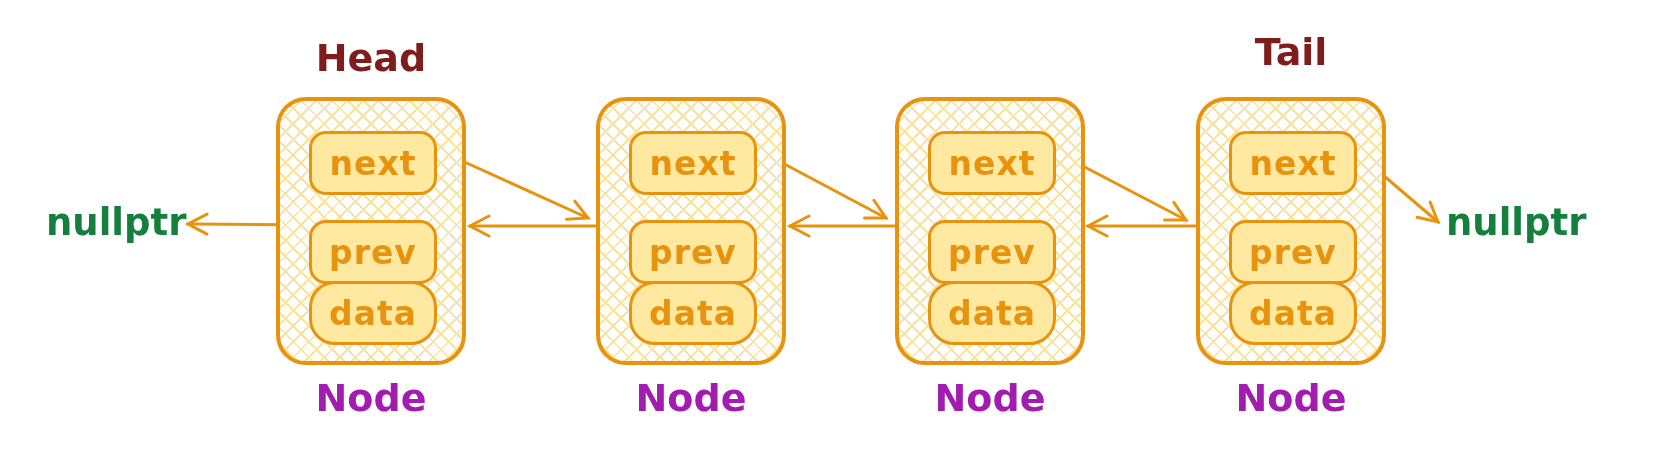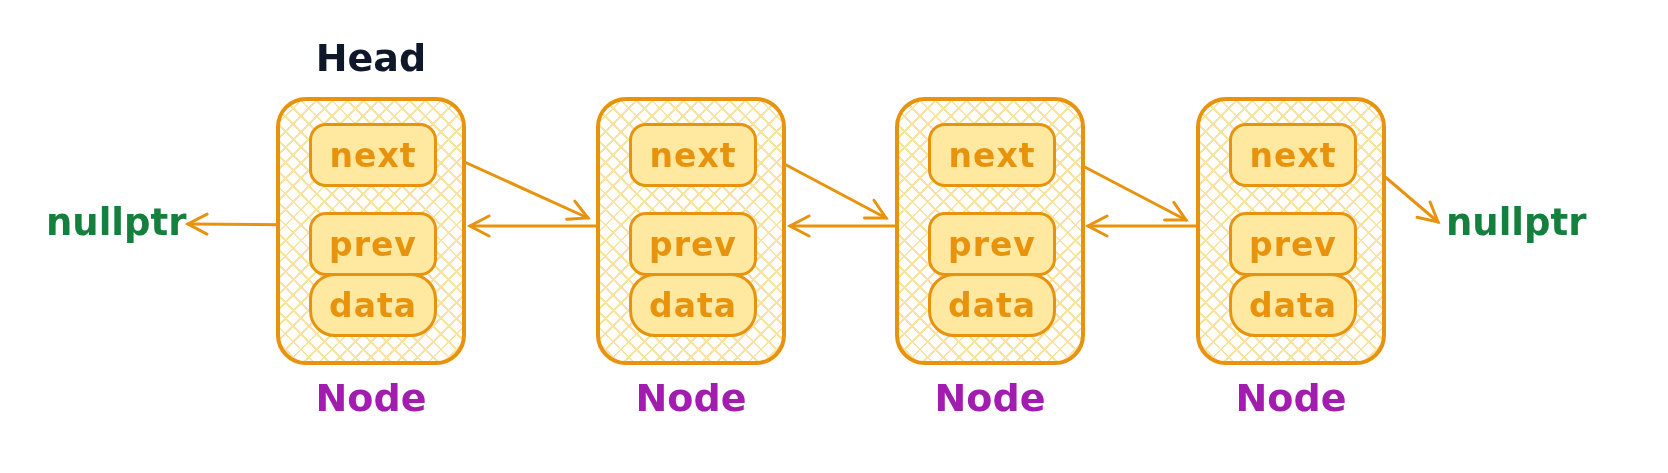--- a/index.html
+++ b/index.html
@@ -39,33 +39,34 @@
     border: 3.5px solid #e8930e;
     border-radius: 17px;
     background: #ffe8a0;
     display: flex;
     align-items: center;
     justify-content: center;
     font-size: 33px;
     font-weight: bold;
     letter-spacing: 1px;
     color: #e8930e;
+    margin-top: 8px;
   }
   .field.f-next { top: 22px; }
   .field.f-prev { top: 111px; }
   .field.f-data { top: 172px; border-radius: 26px; }
 
   .node-top-label {
     position: absolute;
     top: 36px;
     width: 190px;
     text-align: center;
     font-size: 38px;
     font-weight: bold;
-    color: #0f172a;
+    color: #7f1d1d;
   }
   .node-bottom-label {
     position: absolute;
     top: 376px;
     width: 190px;
     text-align: center;
     font-size: 38px;
     font-weight: bold;
     color: #a21caf;
   }
@@ -128,20 +129,21 @@
   <div class="node-bottom-label" style="left:596px;">Node</div>
 
   <div class="node-top-label" style="left:895px;"></div>
   <div class="node-box" style="left:895px;">
     <div class="field f-next">next</div>
     <div class="field f-prev">prev</div>
     <div class="field f-data">data</div>
   </div>
   <div class="node-bottom-label" style="left:895px;">Node</div>
 
+  <div class="node-top-label" style="left:1196px; top:30px;">Tail</div>
   <div class="node-box" style="left:1196px;">
     <div class="field f-next">next</div>
     <div class="field f-prev">prev</div>
     <div class="field f-data">data</div>
   </div>
   <div class="node-bottom-label" style="left:1196px;">Node</div>
 
   <div class="null-label" style="left:1446px;">nullptr</div>
 
 </div>

